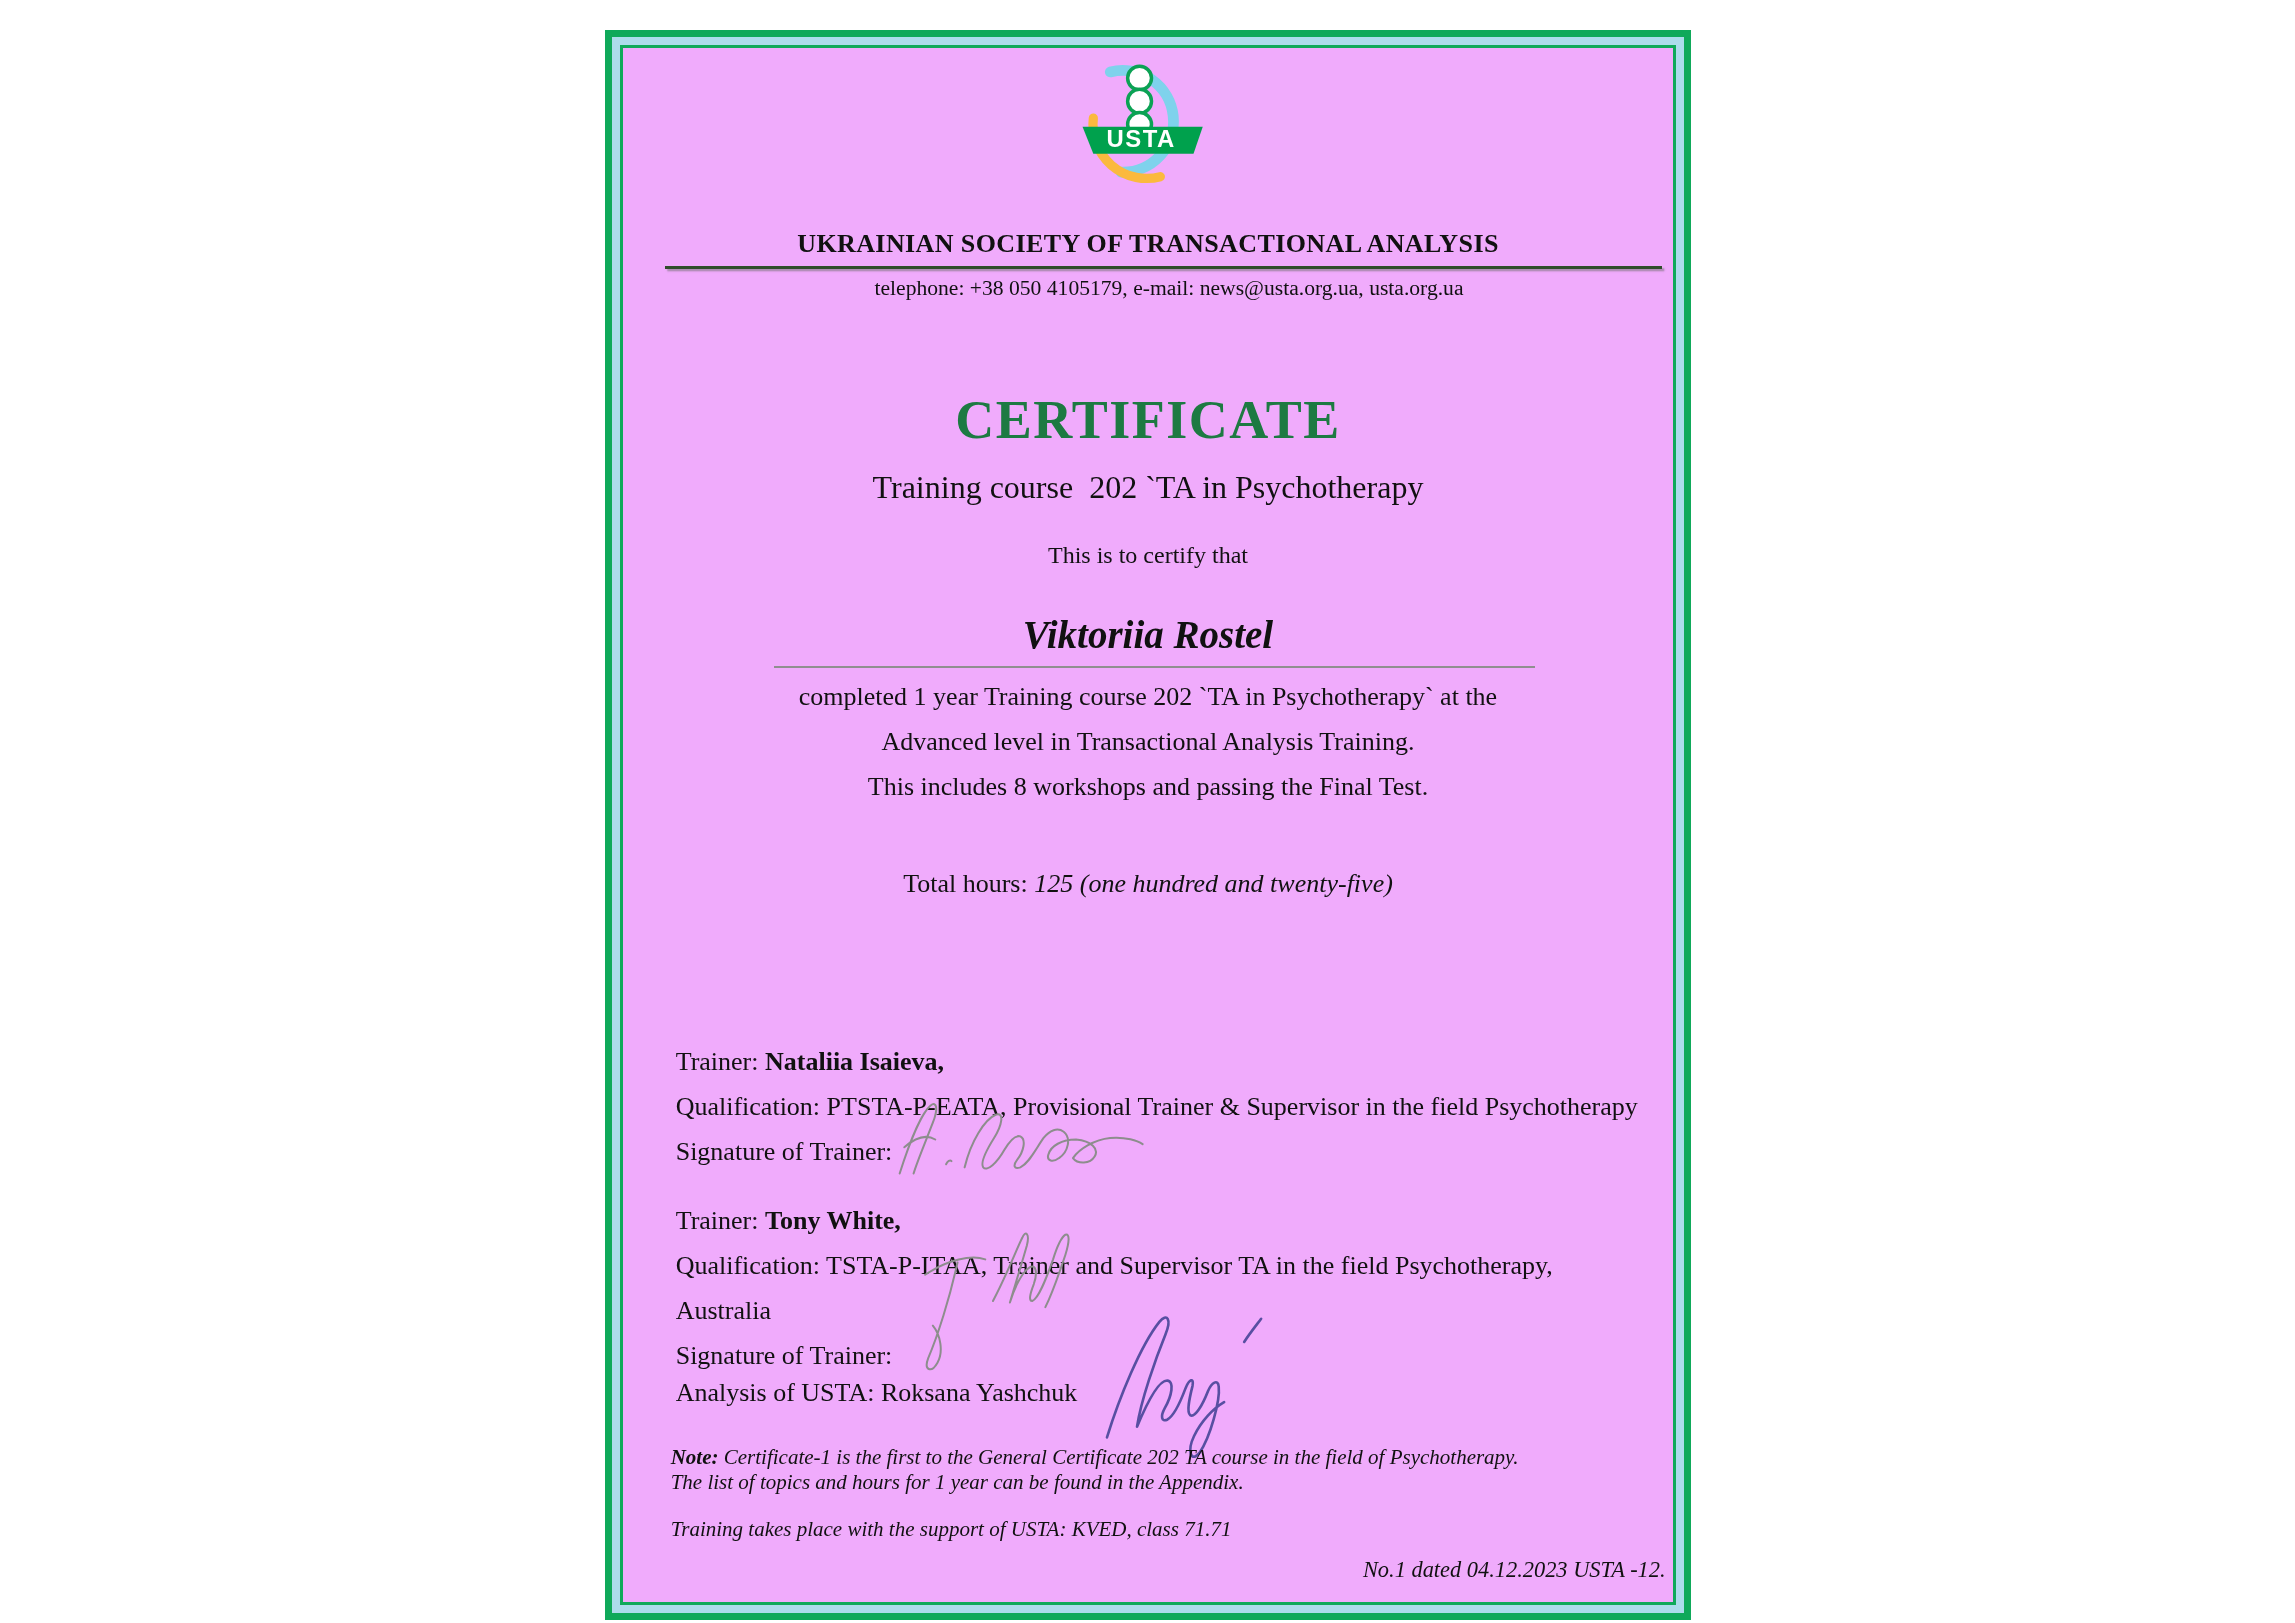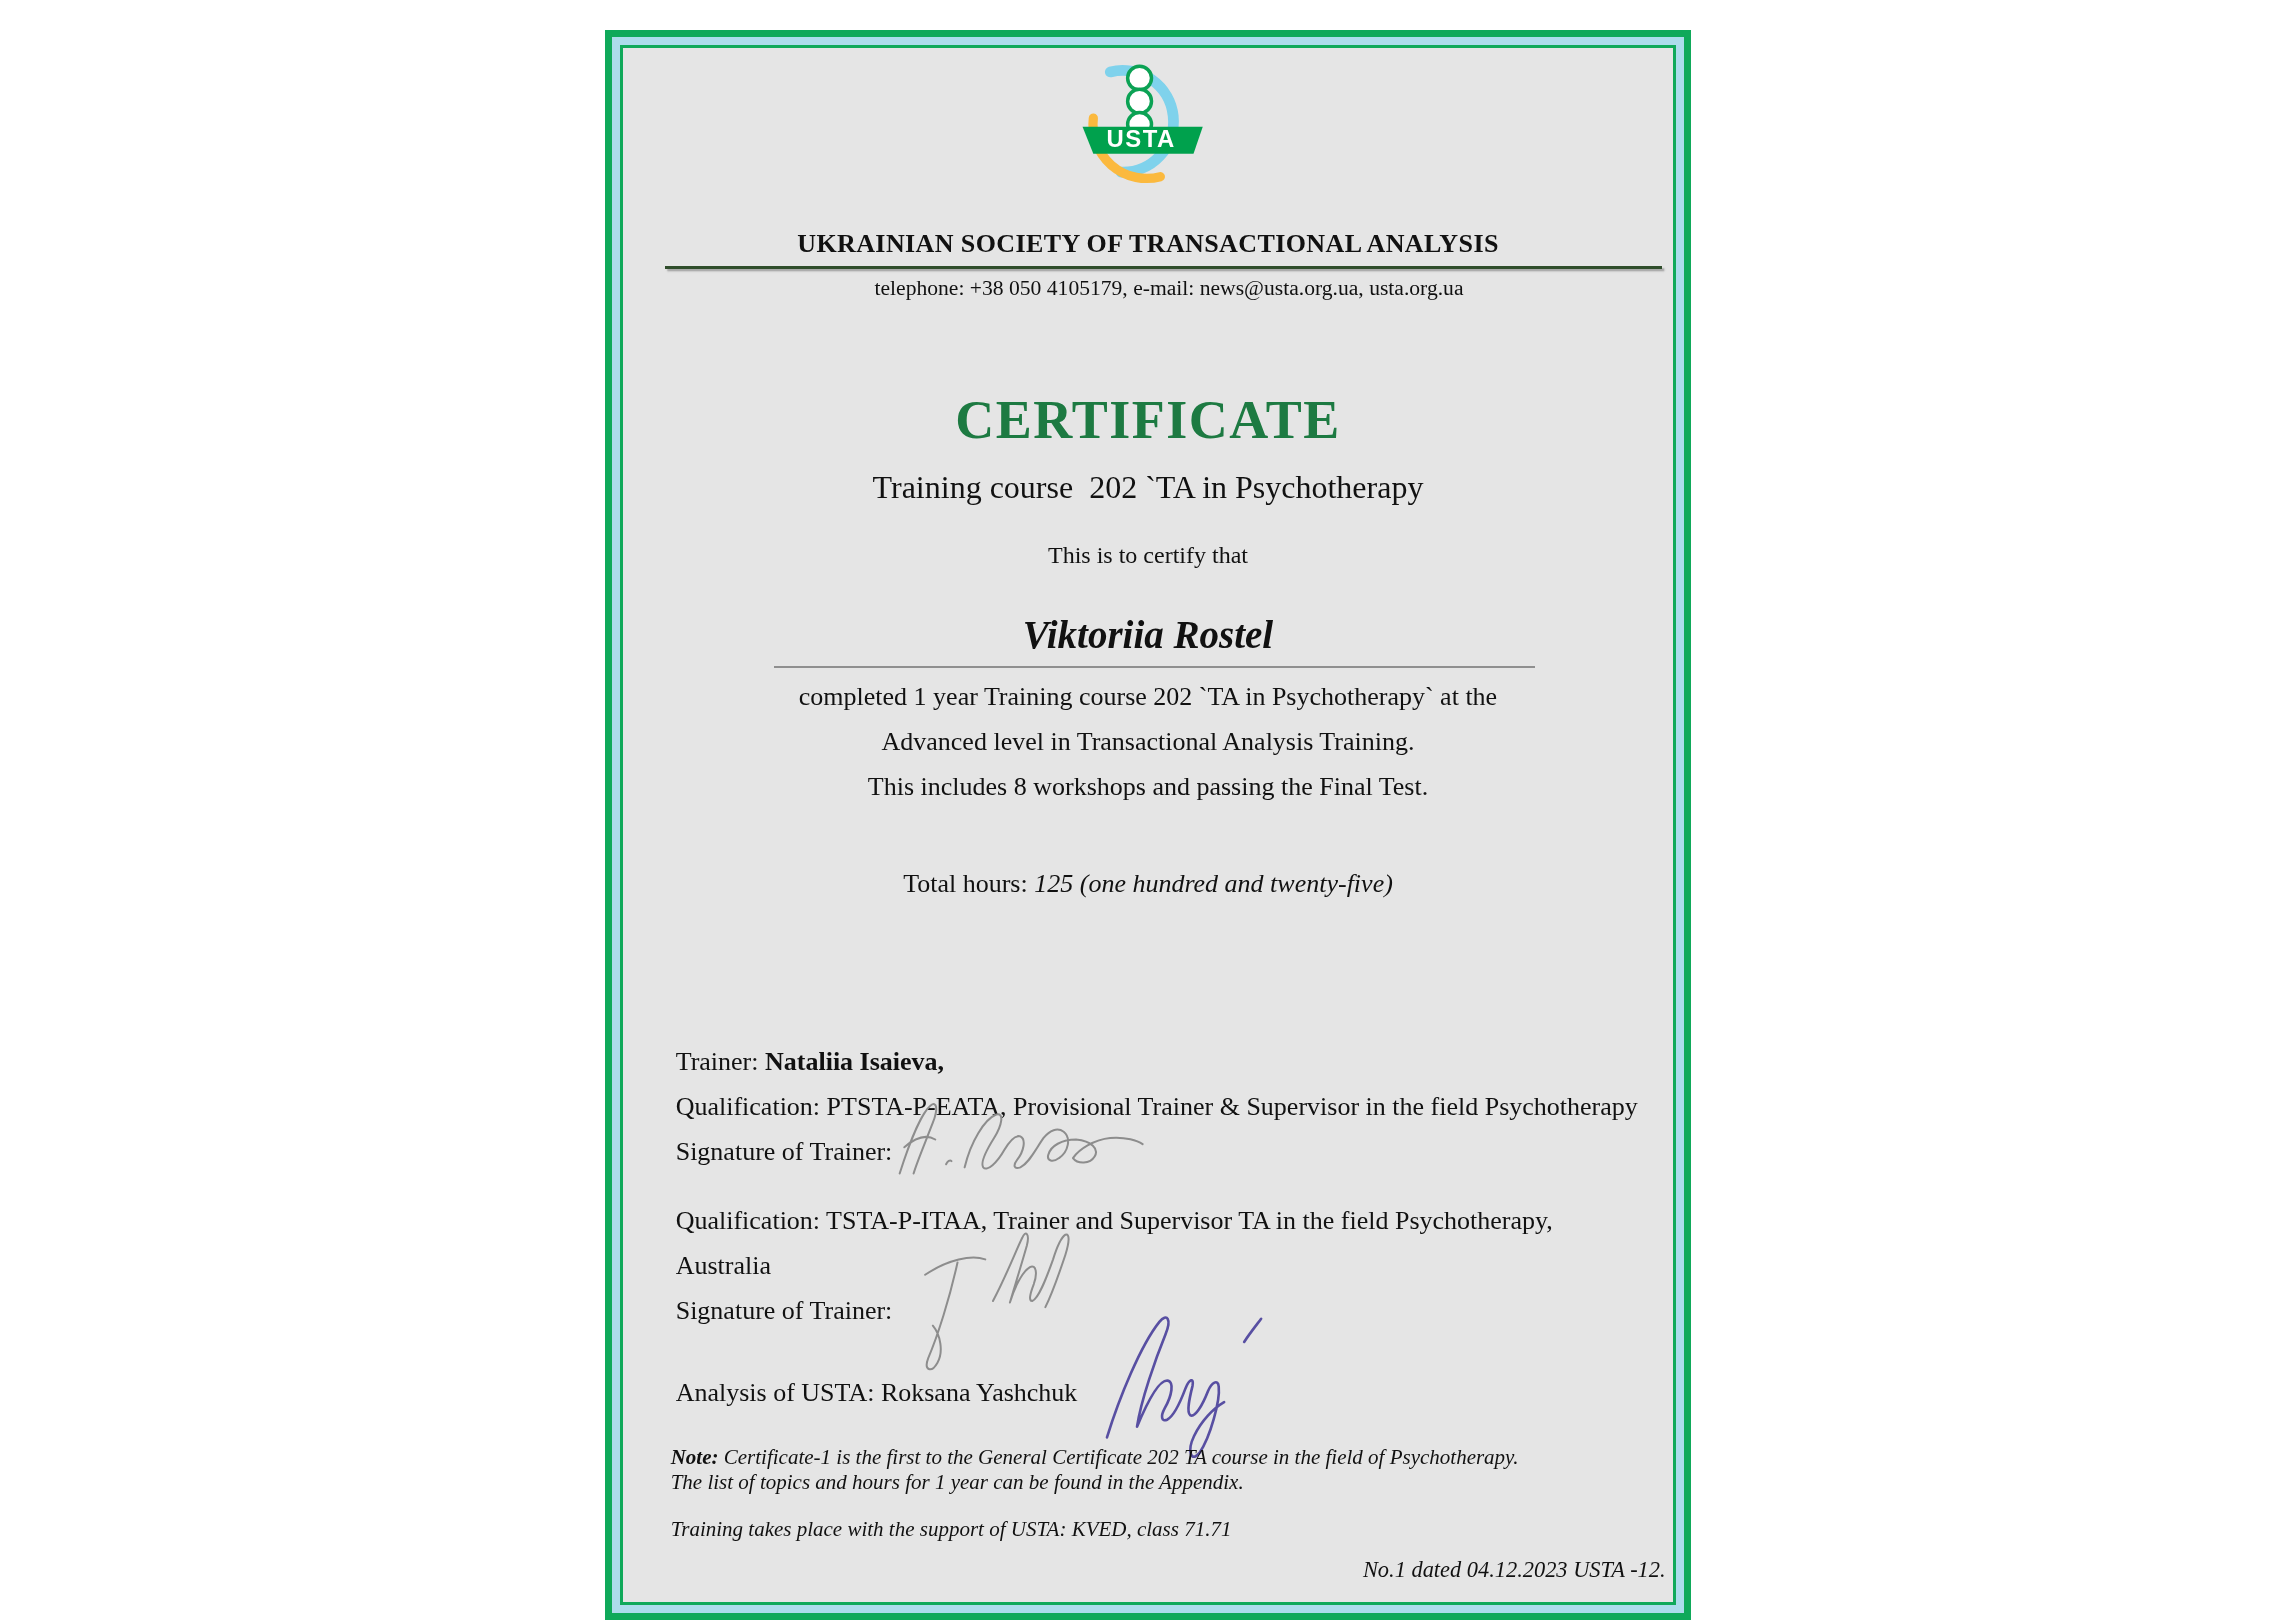--- a/index.html
+++ b/index.html
@@ -12,21 +12,21 @@
     overflow:hidden;
   }
   .cert-outer{
     position:absolute;left:605px;top:30px;width:1086px;height:1590px;
     background:#0FA95A;padding:7px;box-sizing:border-box;
   }
   .cert-blue{
     width:100%;height:100%;background:#ACDCEB;padding:7.7px;box-sizing:border-box;
   }
   .cert-inner{
-    position:relative;width:100%;height:100%;background:#e5e5e5;
+    position:relative;width:100%;height:100%;background:#f0abfc;
     border:3.9px solid #0FA95A;box-sizing:border-box;
   }
   .abs{position:absolute;left:0;right:0;}
   .center{text-align:center;}
   .logo-wrap{position:absolute;left:458px;top:7.7px;width:131px;height:131px;}
   .org-name{top:179px;font-size:26px;font-weight:bold;line-height:34px;letter-spacing:0.4px;}
   .contact{top:223px;font-size:21.6px;line-height:34px;padding-left:42px;}
   .separator{
     position:absolute;left:42px;top:218px;width:997px;height:3.1px;
     background:#2F4D2B;box-shadow:2.3px 2.3px 1.5px rgba(110,110,110,0.55);
@@ -105,20 +105,21 @@
           <div>Signature of Trainer:</div>
         </div>
         <svg class="sig sig-gray sig1" viewBox="0 0 380 120">
           <path d="M28,104 C40,66 56,26 68,16 C76,10 78,20 71,38 C61,64 50,90 46,104"></path>
           <path d="M34,70 C50,56 64,54 74,60"></path>
           <path d="M88,92 C90,88 93,86 95,88"></path>
           <path d="M112,96 C120,62 138,34 152,28 C164,24 160,42 150,58 C140,74 132,90 136,96 C141,102 154,90 163,74 C170,62 178,54 184,56 C192,60 188,76 180,86 C174,94 176,99 184,96 C196,90 204,72 214,58 C222,48 232,44 240,50 C250,58 246,76 234,84 C226,90 218,88 220,80 C223,68 238,60 256,60 C276,62 286,72 280,82 C274,92 258,92 252,84 C260,72 280,60 300,58 C320,56 336,62 342,66"></path>
         </svg>
 
         <div class="trainer-block tb2">
+          <div><span>Trainer: </span><span class="bold">Tony White,</span></div>
           <div>Qualification: TSTA-P-ITAA, Trainer and Supervisor TA in the field Psychotherapy, Australia</div>
           <div>Signature of Trainer:</div>
         </div>
         <svg class="sig sig-gray sig2" viewBox="0 0 300 205">
           <path d="M36,62 C66,42 96,36 114,42"></path>
           <path d="M78,46 C68,92 52,142 40,170 C34,186 44,190 52,176 C60,162 56,140 46,128"></path>
           <path d="M124,96 C142,62 154,30 162,14 C166,4 172,8 168,24 C160,52 150,84 146,98 C152,78 162,58 172,52 C180,48 182,60 177,74 C172,87 170,96 175,96 C183,93 192,70 202,42 C207,26 212,14 218,10 C224,8 223,20 218,36 C208,66 198,92 192,104"></path>
         </svg>
 
         <div class="president">Analysis of USTA: Roksana Yashchuk</div>

